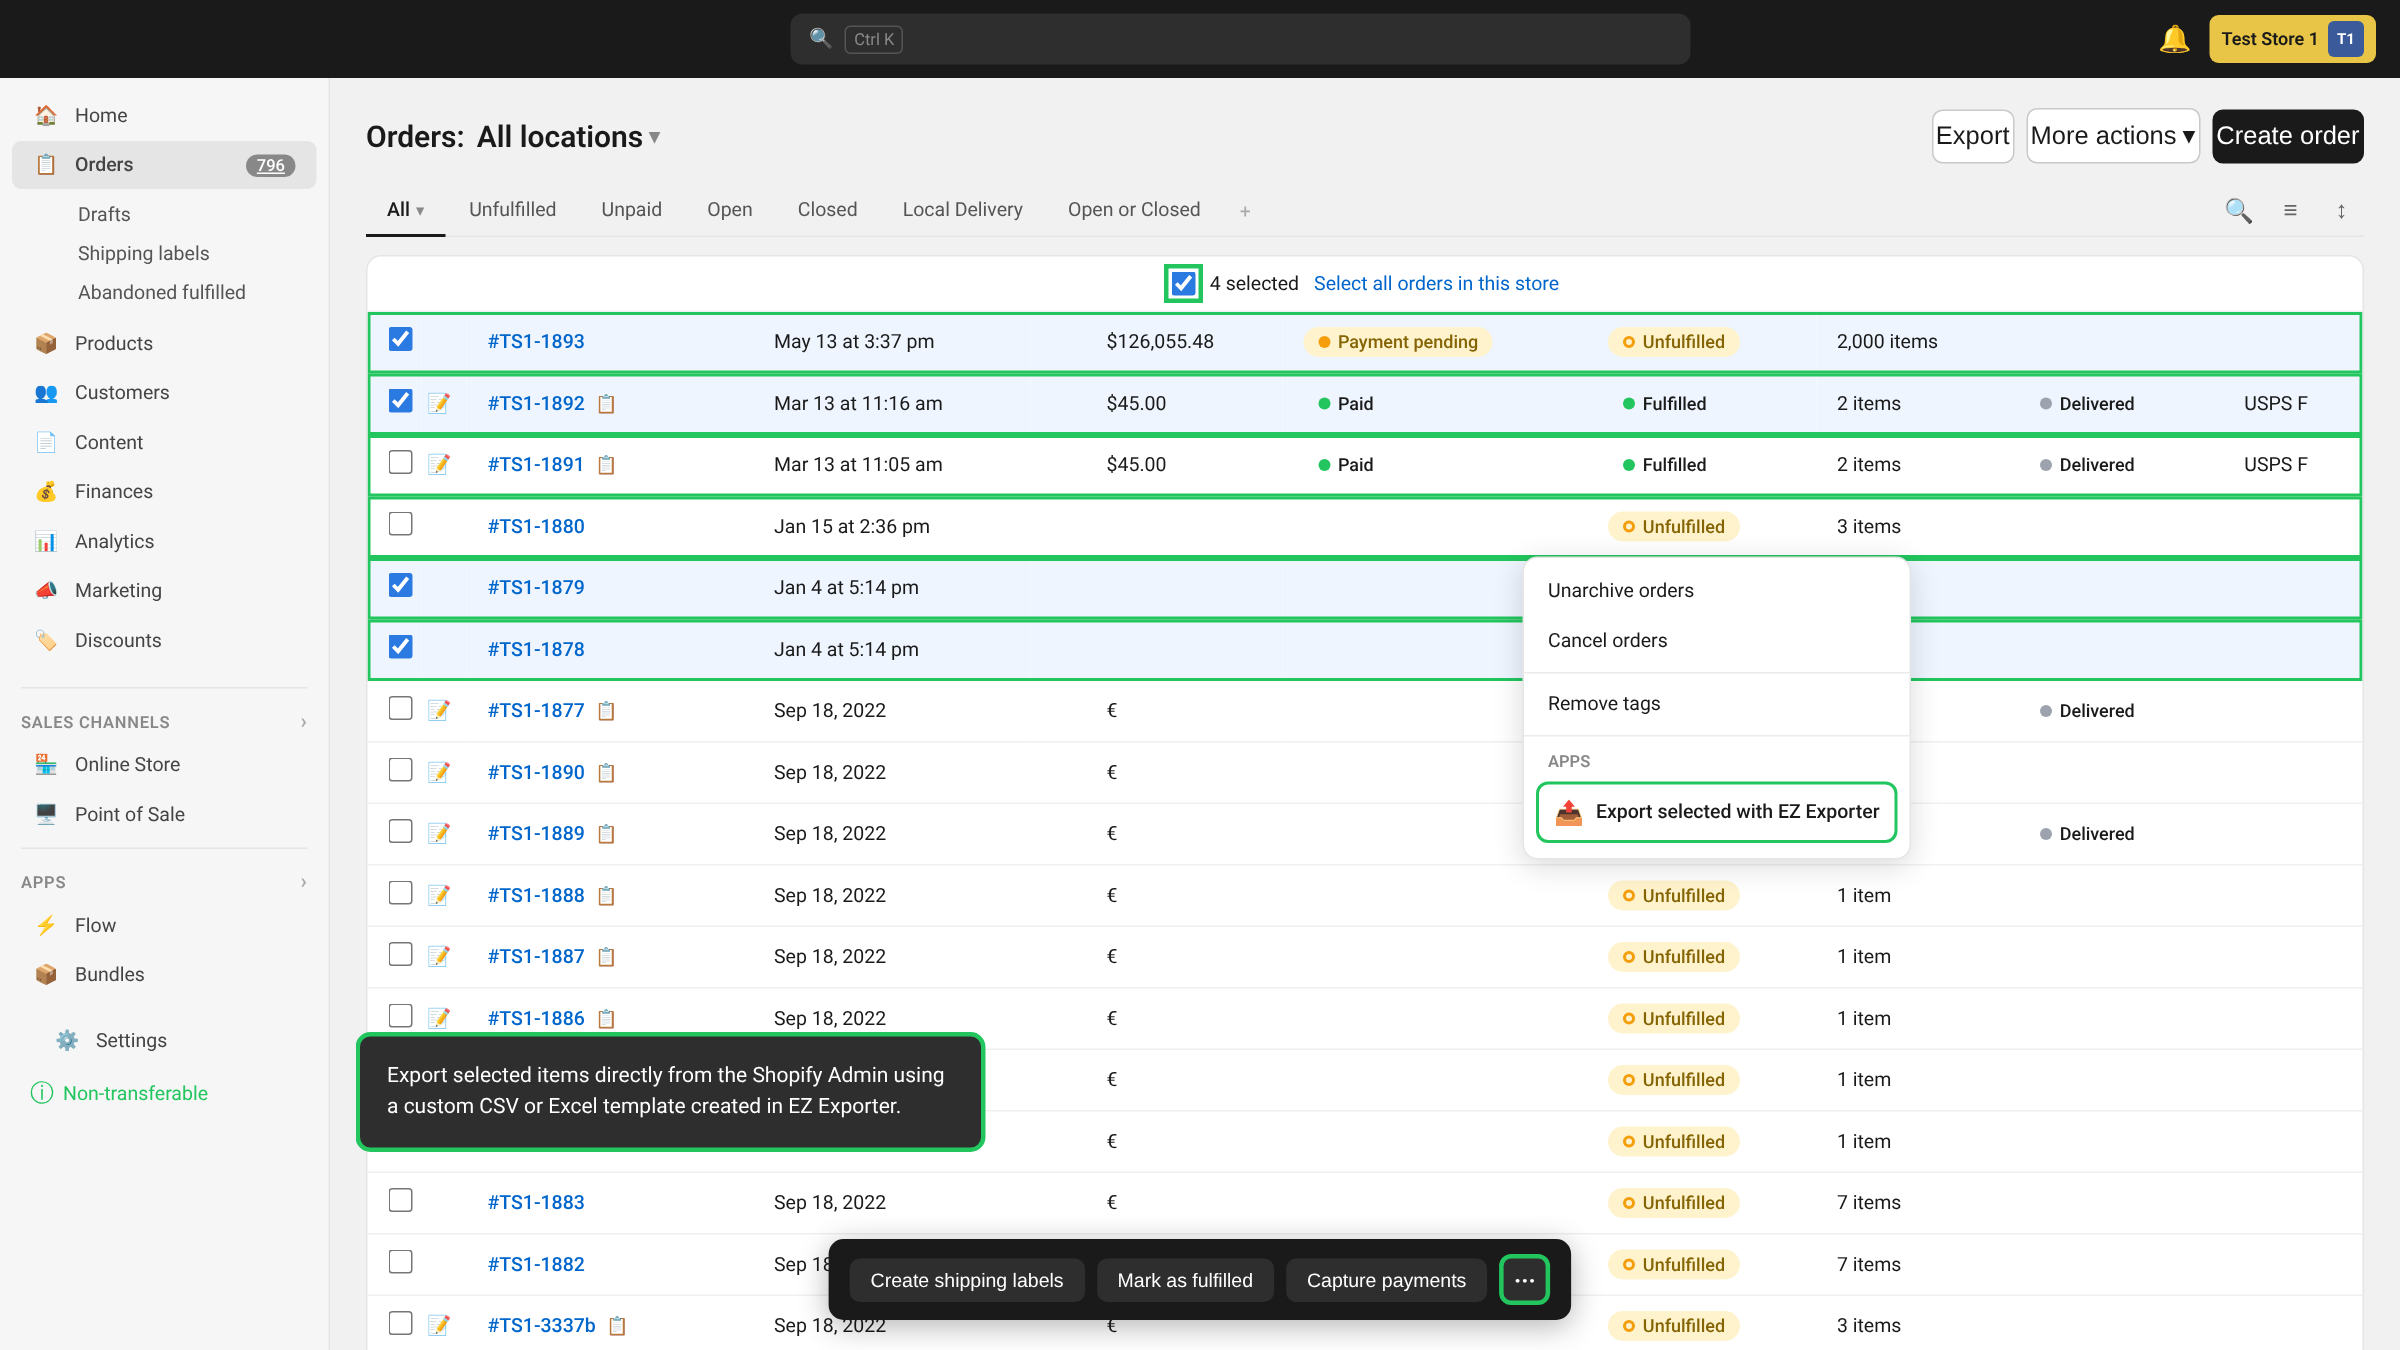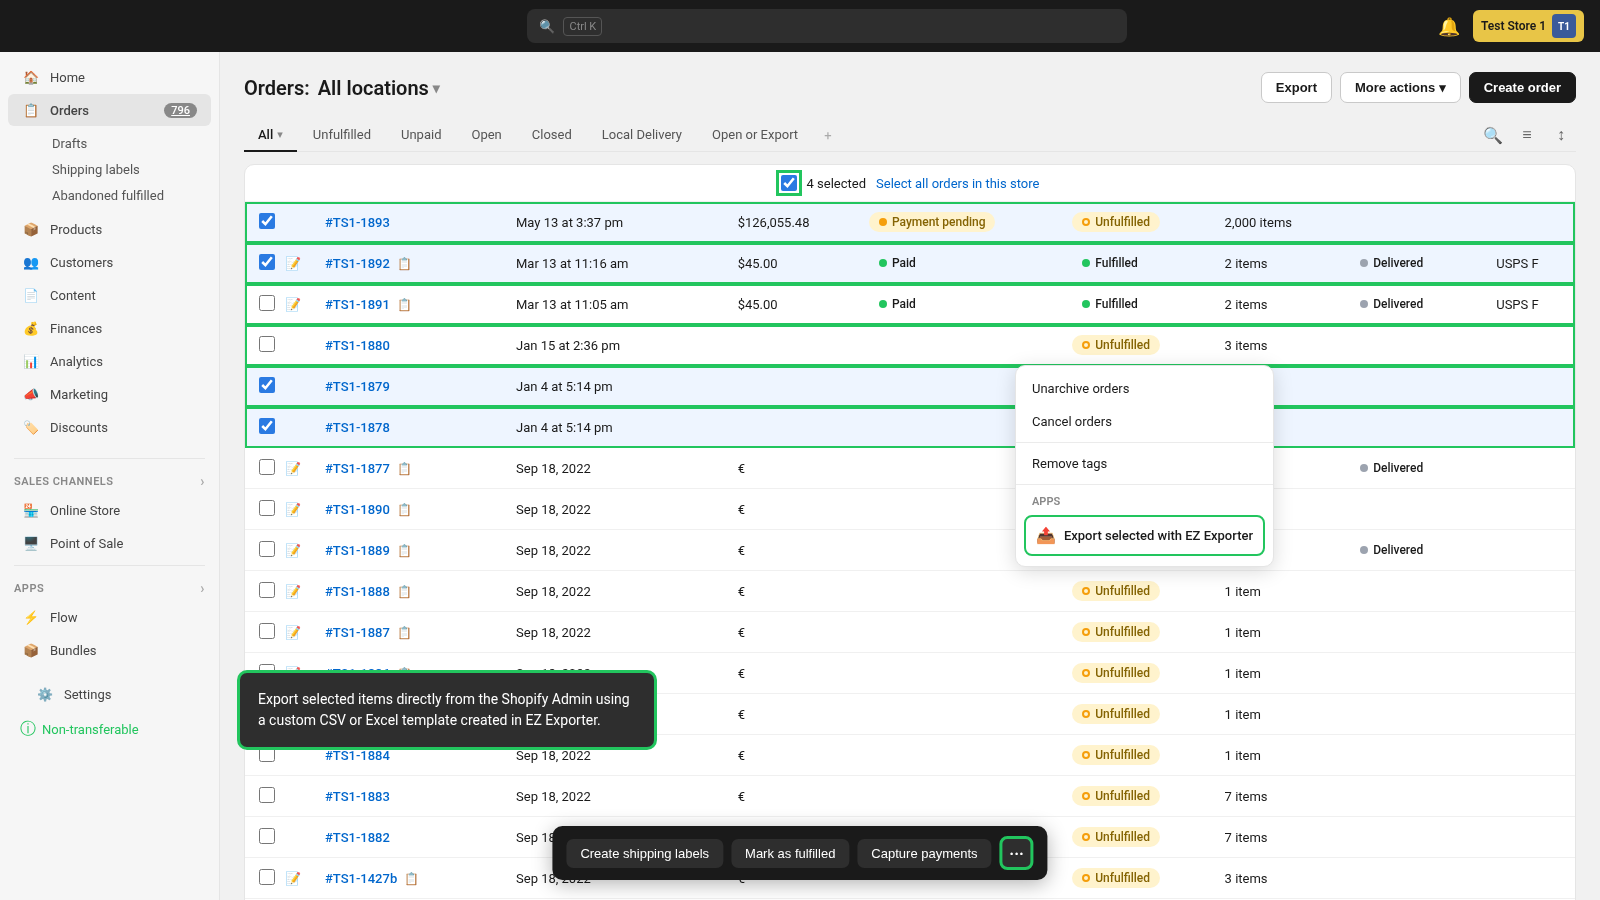--- a/index.html
+++ b/index.html
@@ -32,21 +32,21 @@
     .main { flex: 1; padding-top: 52px; overflow: auto; background: #f1f1f1; }
     .main-inner { padding: 20px 24px; }
 
     
     .page-header { display: flex; align-items: center; justify-content: space-between; margin-bottom: 16px; }
     .page-title-area { display: flex; align-items: center; gap: 8px; }
     .page-title { font-size: 20px; font-weight: 600; color: #1a1a1a; }
     .page-title-dropdown { display: flex; align-items: center; gap: 4px; color: #1a1a1a; font-size: 20px; font-weight: 600; cursor: pointer; }
     .page-title-dropdown .chevron { color: #888; font-size: 14px; }
     .header-actions { display: flex; gap: 8px; align-items: center; }
-    .btn { padding: 7px 14px; border-radius: 7px; font-size: 13px; cursor: pointer; border: 1px solid transparent; font-weight: 700; }
+    .btn { padding: 7px 2px; border-radius: 7px; font-size: 17px; cursor: pointer; border: 1px solid transparent; font-weight: 400; }
     .btn-default { background: white; border-color: #c9c9c9; color: #1a1a1a; }
     .btn-primary { background: #1a1a1a; color: white; border-color: #1a1a1a; }
     .btn-more { display: flex; align-items: center; gap: 4px; }
 
     
     .tabs-bar { display: flex; align-items: center; gap: 2px; margin-bottom: 12px; border-bottom: 1px solid #e5e5e5; padding-bottom: 0; }
     .tab { padding: 8px 14px; cursor: pointer; font-size: 13px; color: #555; border-bottom: 2px solid transparent; margin-bottom: -1px; }
     .tab.active { color: #1a1a1a; font-weight: 500; border-bottom-color: #1a1a1a; align-items: center; }
     .tab-all { display: flex; align-items: center; gap: 4px; }
     .tab-add { color: #aaa; padding: 8px 10px; cursor: pointer; }
@@ -248,21 +248,21 @@
       <div class="tab">
         <span>Open</span>
       </div>
       <div class="tab">
         <span>Closed</span>
       </div>
       <div class="tab">
         <span>Local Delivery</span>
       </div>
       <div class="tab">
-        <span>Open or Export</span>
+        <span>Open or Closed</span>
       </div>
       <div class="tab-add">+</div>
       <div style="flex:1"></div>
       <div style="display:flex; gap:4px;">
         <button class="icon-btn">🔍</button>
         <button class="icon-btn">≡</button>
         <button class="icon-btn">↕</button>
       </div>
     </div>
 
@@ -615,21 +615,21 @@
     <td></td>
   </tr>
             <tr>
     <td style="width:36px; padding-right:4px;">
       <input type="checkbox" class="cb" style="">
     </td>
     <td style="width:30px; padding-left:4px; padding-right:4px;">
       <span style="color:#aaa; font-size:13px;">📝</span>
     </td>
     <td>
-      <a class="order-link">#TS1-1427b</a>
+      <a class="order-link">#TS1-3337b</a>
       <span class="note-icon">📋</span>
     </td>
     <td style="width:30px;"></td>
     <td>Sep 18, 2022</td>
     <td></td>
     <td>€</td>
     <td></td>
     <td><span class="badge-status badge-unfulfilled"><span class="circle-unfulfilled"></span>Unfulfilled</span></td>
     <td>3 items</td>
     <td></td>
@@ -674,21 +674,21 @@
         <div class="context-menu-section">Apps</div>
         <div class="ez-exporter-item">
           <span style="font-size:16px;">📤</span>
           <span>Export selected with EZ Exporter</span>
         </div>
       </div>
     </div>
   </div>
 </div>
 
-<div class="tooltip-box" style="left:237px; bottom:150px;">
+<div class="tooltip-box" style="left:237px; bottom:132px;">
   <span>Export selected items directly from the Shopify Admin using a custom CSV or Excel template created in EZ Exporter.</span>
 </div>
 
 <div class="bottom-bar">
   <button class="bottom-bar-btn">Create shipping labels</button>
   <button class="bottom-bar-btn">Mark as fulfilled</button>
   <button class="bottom-bar-btn">Capture payments</button>
   <div class="bottom-bar-more">
     <span>···</span>
   </div>

